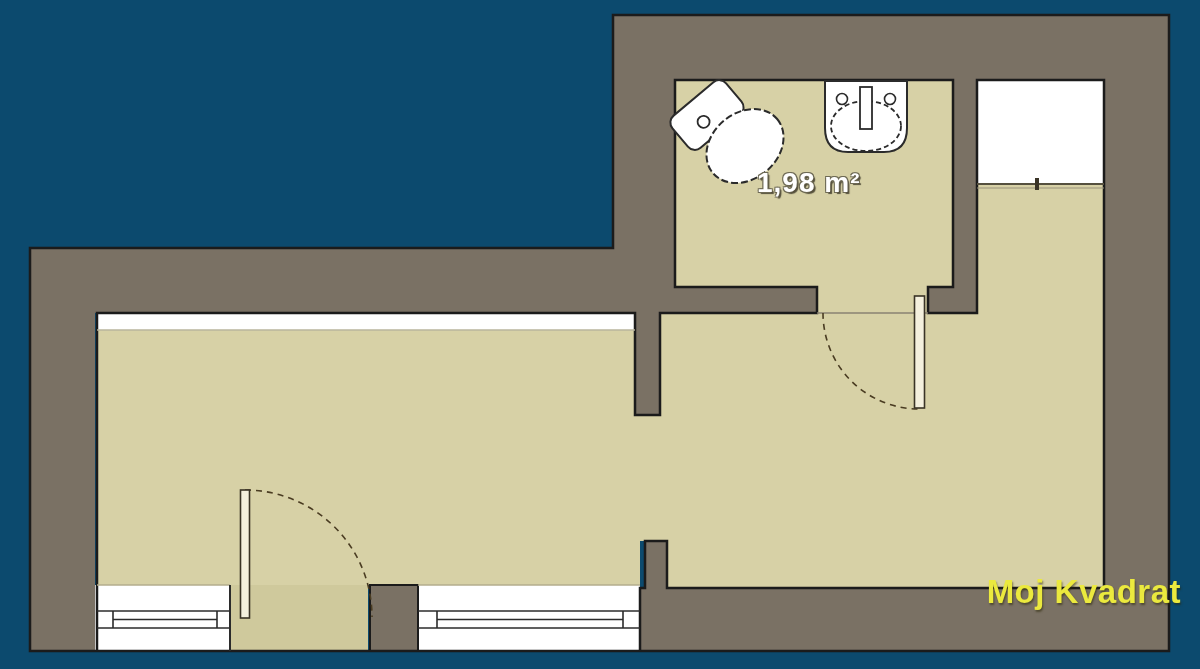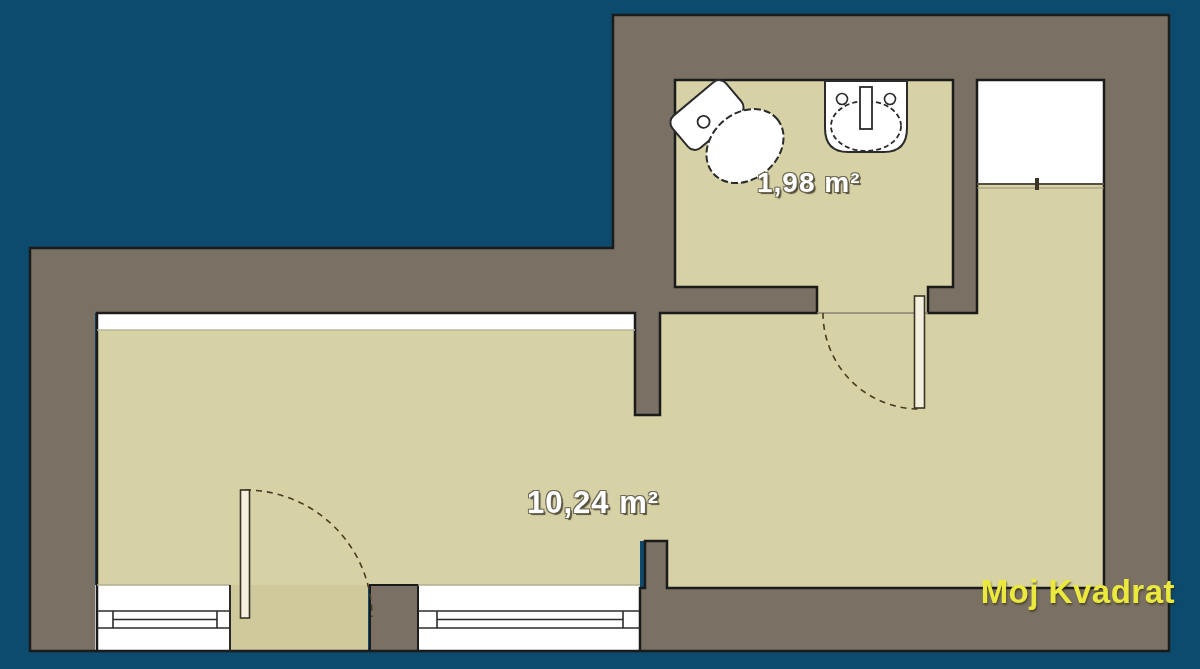--- a/index.html
+++ b/index.html
@@ -10,21 +10,21 @@
   .stage svg{position:absolute;left:0;top:0;}
   .area-label{
     position:absolute;color:#ffffff;font-weight:bold;white-space:nowrap;
     text-shadow:-1px -1px 0 #6e6a55, 1px -1px 0 #6e6a55, -1px 1px 0 #6e6a55,
                  2px 2px 1px #55503c, 1px 1px 0 #6e6a55;
     letter-spacing:1px;
   }
   .bath-label{left:757px;top:167px;font-size:28px;}
   .main-label{left:527px;top:485px;font-size:31px;}
   .watermark{
-    position:absolute;right:25px;top:571px;text-align:center;
+    position:absolute;right:19px;top:571px;text-align:center;
     font-weight:bold;color:#ebe93e;font-size:33px;line-height:1.25;
     letter-spacing:0.5px;
     text-shadow:1px 2px 2px rgba(45,42,10,0.55);
   }
 </style>
 </head>
 <body>
 
 <div class="stage">
 
@@ -122,19 +122,18 @@
       <path d="M825,81 H907 V128 Q907,152 884,152 H848 Q825,152 825,128 Z" fill="#ffffff" stroke="#2b2b2b" stroke-width="2"></path>
       <ellipse cx="866" cy="126" rx="35" ry="25" fill="#ffffff" stroke="#2b2b2b" stroke-width="1.8" stroke-dasharray="5 3"></ellipse>
       <circle cx="842" cy="99" r="5.5" fill="#ffffff" stroke="#2b2b2b" stroke-width="1.6"></circle>
       <circle cx="890" cy="99" r="5.5" fill="#ffffff" stroke="#2b2b2b" stroke-width="1.6"></circle>
       <rect x="860" y="87" width="12" height="42" fill="#ffffff" stroke="#2b2b2b" stroke-width="1.8"></rect>
     </g>
   </svg>
 
   <div class="area-label bath-label">1,98 m²</div>
 
-  <div class="area-label main-label">10,24 m²</div>
 
   <div class="watermark">
     <div>Moj Kvadrat</div>
   </div>
 
 </div>
 
 </body></html>

